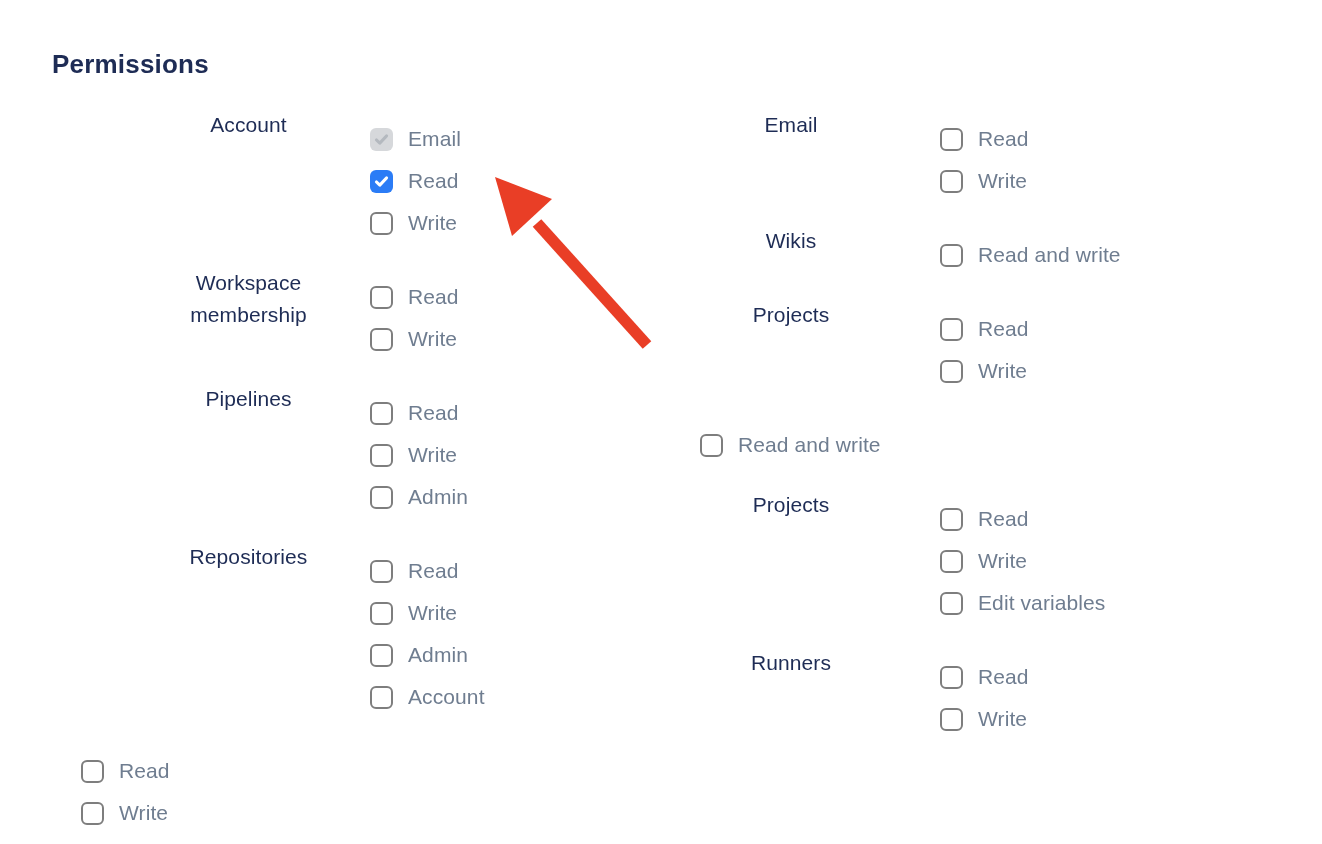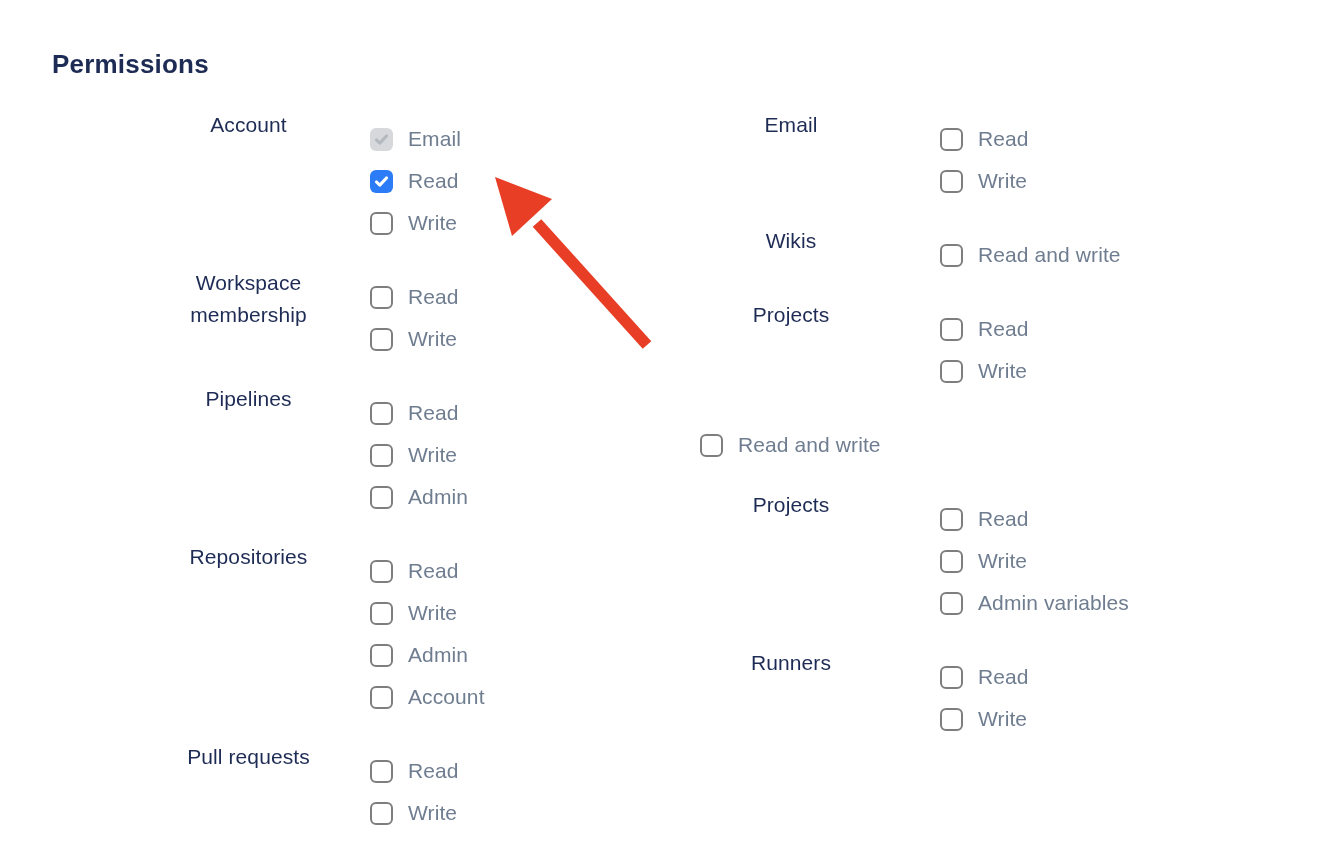--- a/index.html
+++ b/index.html
@@ -145,21 +145,20 @@
               <span class="checkbox unchecked"></span>
               <span class="option-label">Admin</span>
             </label>
             <label class="option">
               <span class="checkbox unchecked"></span>
               <span class="option-label">Account</span>
             </label>
           </div>
         </div>
         <div class="section">
-          <div class="section-label">Pull requests</div>
           <div class="options">
             <label class="option">
               <span class="checkbox unchecked"></span>
               <span class="option-label">Read</span>
             </label>
             <label class="option">
               <span class="checkbox unchecked"></span>
               <span class="option-label">Write</span>
             </label>
           </div>
@@ -215,21 +214,21 @@
             <label class="option">
               <span class="checkbox unchecked"></span>
               <span class="option-label">Read</span>
             </label>
             <label class="option">
               <span class="checkbox unchecked"></span>
               <span class="option-label">Write</span>
             </label>
             <label class="option">
               <span class="checkbox unchecked"></span>
-              <span class="option-label">Admin variables</span>
+              <span class="option-label">Edit variables</span>
             </label>
           </div>
         </div>
         <div class="section">
           <div class="section-label">Runners</div>
           <div class="options">
             <label class="option">
               <span class="checkbox unchecked"></span>
               <span class="option-label">Read</span>
             </label>

